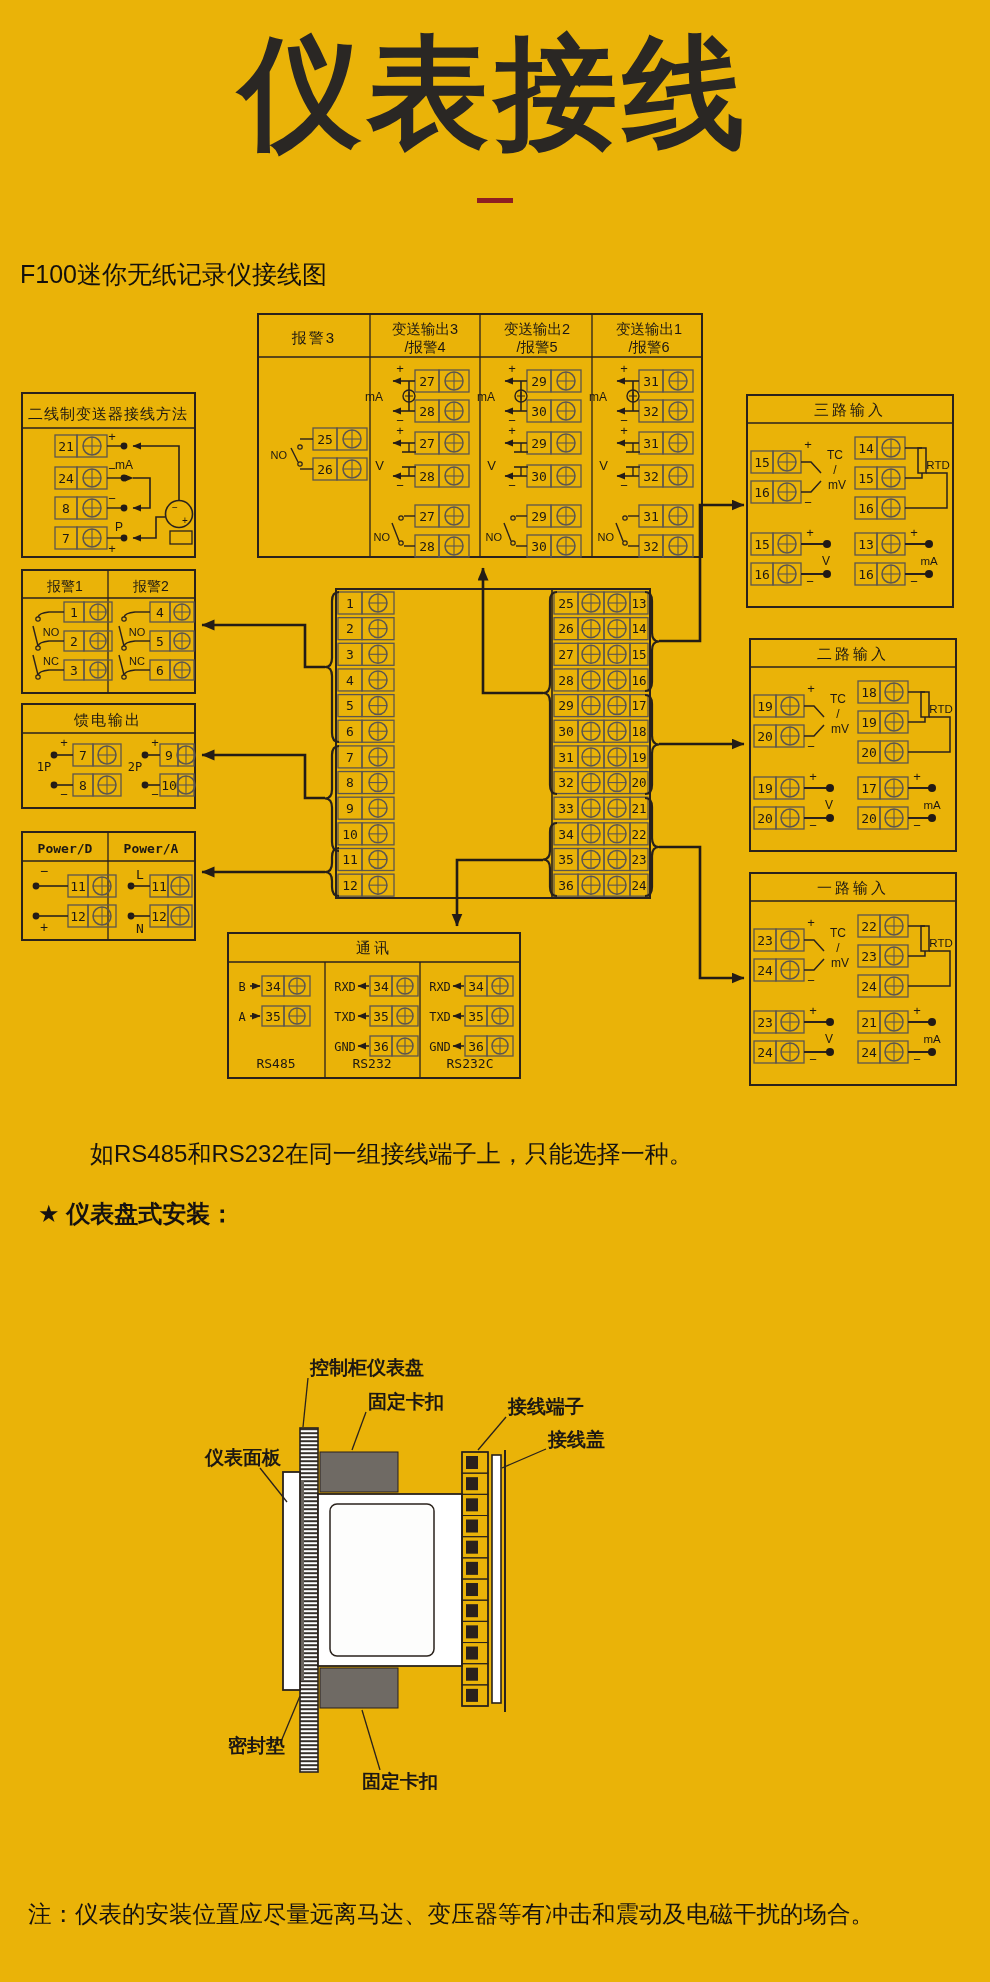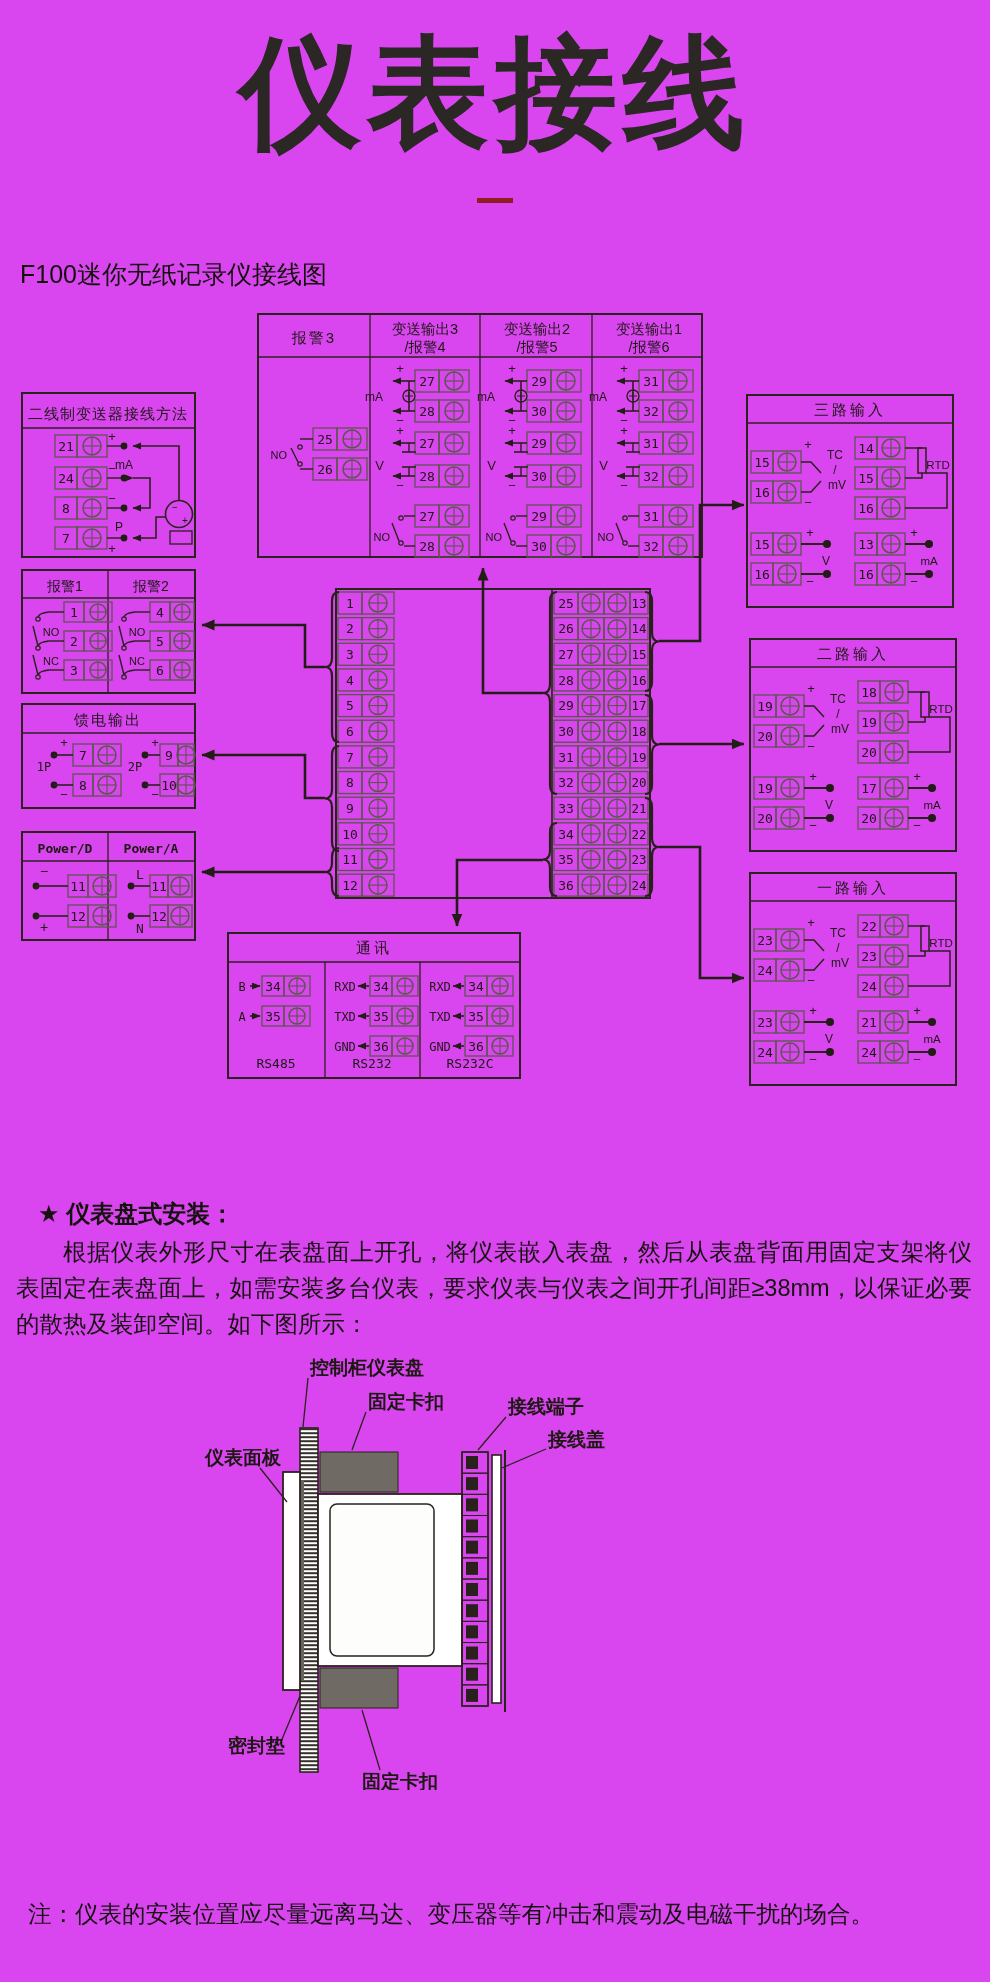--- a/index.html
+++ b/index.html
@@ -1,17 +1,17 @@
 <!DOCTYPE html>
 <html><head>
 <meta charset="utf-8">
 <style>
   html,body{margin:0;padding:0;background:#ffffff;}
   body{font-family:"Liberation Sans","DejaVu Sans",sans-serif;color:#1d1813;}
-  #page{position:relative;width:990px;height:1982px;background:#d946ef;overflow:hidden;}
+  #page{position:relative;width:990px;height:1982px;background:#eab308;overflow:hidden;}
   #main-title{position:absolute;top:18px;left:0;width:990px;height:150px;line-height:150px;
     text-align:center;font-size:122px;font-weight:900;letter-spacing:6px;color:#2a2724;}
   #title-divider{position:absolute;top:198px;left:477px;width:36px;height:5px;background:#8e1e22;}
   #subtitle{position:absolute;top:258px;left:20px;font-size:25px;font-weight:500;color:#14100d;}
   .svgwrap{position:absolute;left:0;}
   #wiring-svg{top:300px;}
   #install-svg{top:1350px;}
   svg{font-family:"Liberation Sans","DejaVu Sans",sans-serif;}
   .note{position:absolute;font-size:24px;color:#161210;font-weight:500;}
   #note1-l1{top:1096px;left:38px;}
@@ -1441,22 +1441,22 @@
               <circle cx="500" cy="1046" r="8" fill="none" stroke="#5c564f" stroke-width="1.5"></circle>
               <line x1="492" y1="1046" x2="508" y2="1046" stroke="#5c564f" stroke-width="1.1"></line>
               <line x1="500" y1="1038" x2="500" y2="1054" stroke="#5c564f" stroke-width="1.1"></line>
             </g>
           </g>
           <text x="470" y="1068" font-size="13" text-anchor="middle" fill="#1d1813" font-family="&quot;DejaVu Sans Mono&quot;,&quot;Liberation Mono&quot;,monospace">RS232C</text>
         </g>
       </g>
     </svg>
 
+  <div id="note1-l2" class="note">如RS485和RS232在同一组接线端子上，只能选择一种。</div>
   <div id="install-heading" class="note">★ 仪表盘式安装：</div>
-  <p id="install-para">根据仪表外形尺寸在表盘面上开孔，将仪表嵌入表盘，然后从表盘背面用固定支架将仪表固定在表盘面上，如需安装多台仪表，要求仪表与仪表之间开孔间距≥38mm，以保证必要的散热及装卸空间。如下图所示：</p>
 
   <svg id="install-svg" class="svgwrap" width="990" height="440" viewBox="0 1350 990 440">
       <defs>
         <pattern id="hatch" width="4" height="4" patternUnits="userSpaceOnUse">
           <rect x="0" y="0" width="4" height="4" fill="#ffffff"></rect>
           <line x1="0" y1="1.2" x2="4" y2="1.2" stroke="#36302b" stroke-width="2"></line>
         </pattern>
       </defs>
       <g>
         <rect x="300" y="1428" width="18" height="344" fill="url(#hatch)" stroke="#2a221c" stroke-width="1.6"></rect>

